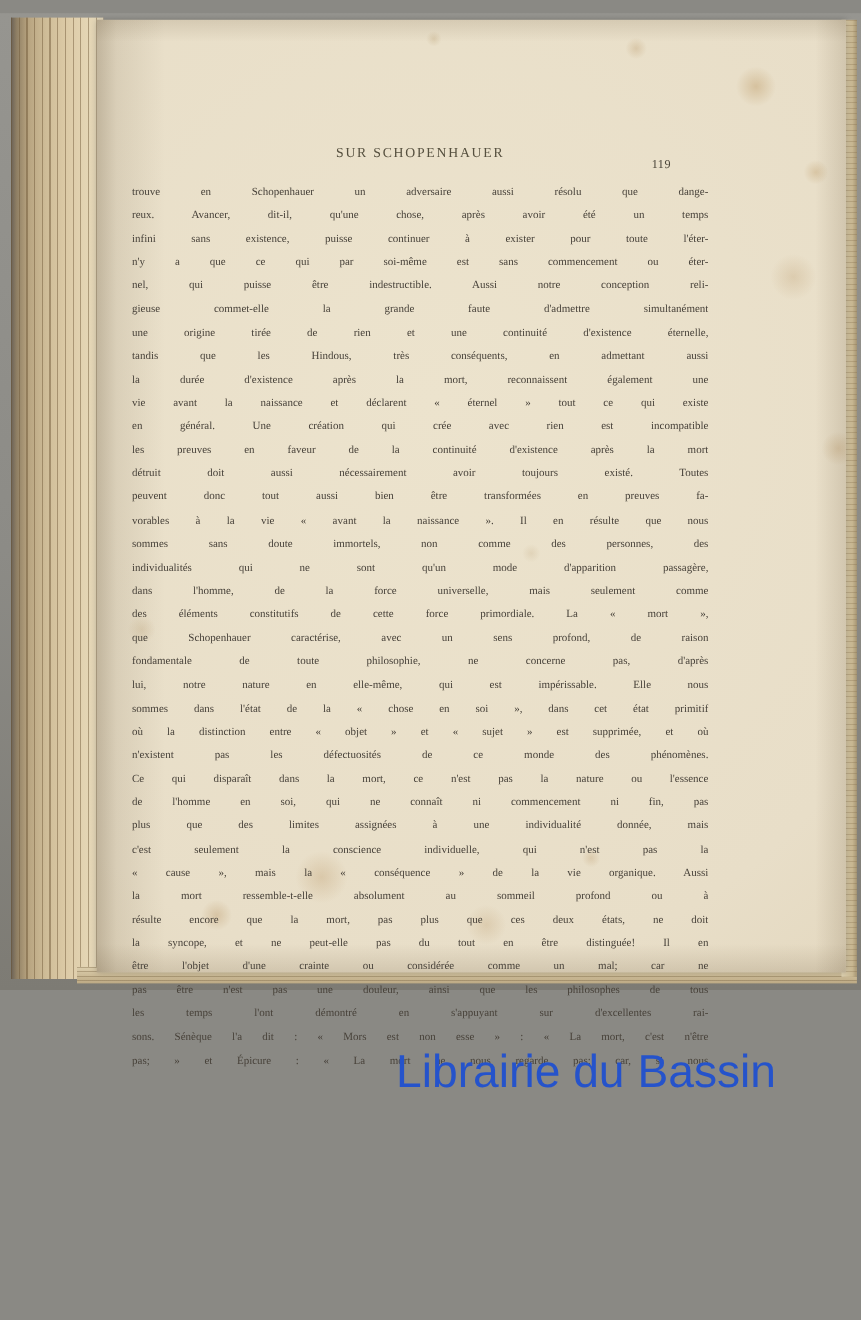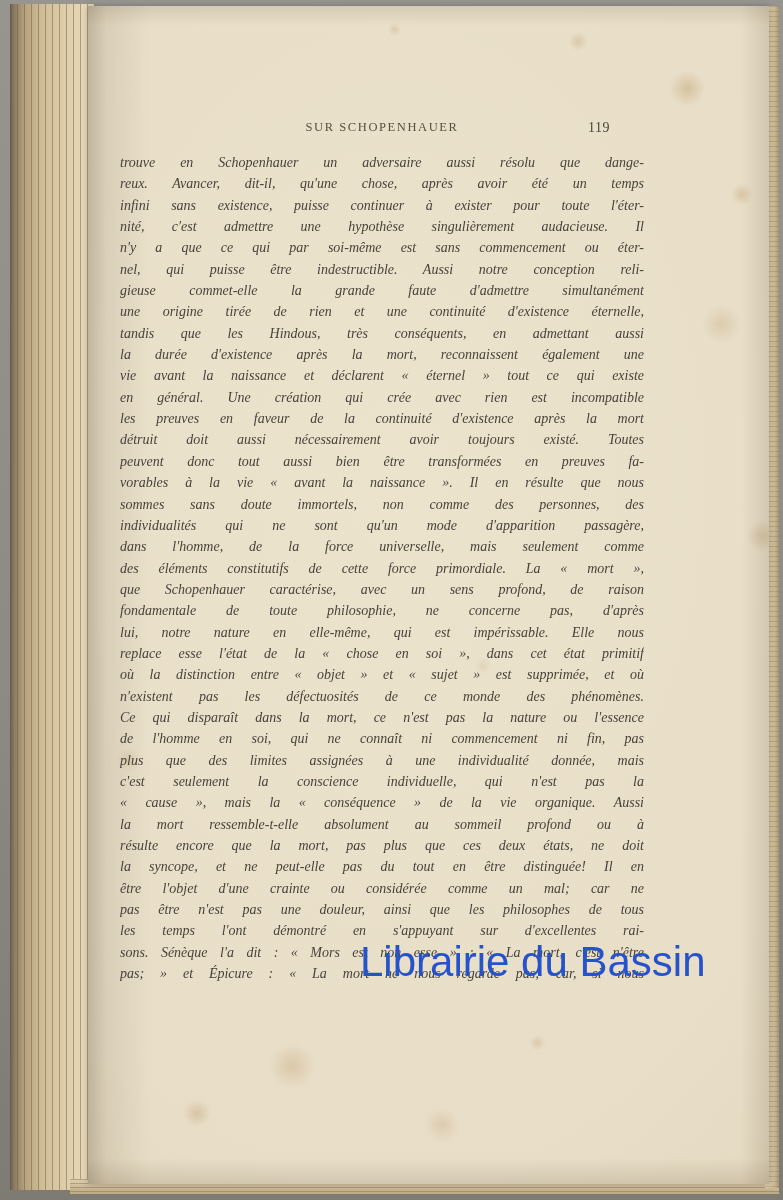--- a/index.html
+++ b/index.html
@@ -2,22 +2,23 @@
 <html><head>
 <meta charset="utf-8">
 <style>
   html,body{margin:0;padding:0;}
   body{
     width:783px;height:1200px;overflow:hidden;
     font-family:"Liberation Serif","DejaVu Serif",serif;
     background:#8a8984;
   }
   .photo{
-    position:relative;width:783px;height:1200px;
+    position:relative;width:783px;height:888px;
     background:linear-gradient(180deg,#969590 0%,#8c8b86 55%,#7d7b74 100%);
+    margin-top:12px;
   }
   
   .spine{
     position:absolute;left:10px;top:4px;bottom:10px;width:84px;
     background:
       repeating-linear-gradient(90deg, rgba(105,82,50,.45) 0 1px, rgba(0,0,0,0) 1px 7px),
       linear-gradient(90deg,#6a6156 0%,#8f7f64 6%,#b7a37f 18%,#cfbd98 38%,#dccaa6 60%,#e4d5b4 82%,#e8dcbf 100%);
   }
   
   .bottom-edges{
@@ -66,25 +67,25 @@
   }
   .pagehead{
     position:relative;height:18px;margin-bottom:14px;
     color:#56503f;
   }
   .running-title{
     display:block;text-align:center;
     font-size:12.5px;letter-spacing:1.6px;
   }
   .page-number{
-    position:absolute;right:34px;top:0;
-    font-size:14px;letter-spacing:.5px;color:#4a4438;
+    position:absolute;right:34px;top:12px;
+    font-size:11px;letter-spacing:.5px;color:#4a4438;
   }
   .body{
-    color:#48423a;font-size:14px;line-height:21.35px;font-style:italic;
+    color:#48423a;font-size:10px;line-height:21.35px;
   }
   .body .line{
     text-align:justify;text-align-last:justify;
     height:21.35px;overflow:hidden;white-space:normal;
   }
   .watermark{
     position:absolute;left:272px;top:932px;z-index:5;
     font-family:"Liberation Sans","DejaVu Sans",sans-serif;
     font-size:42px;color:#2553cb;white-space:nowrap;
   }
@@ -102,41 +103,40 @@
 
     <div class="textblock">
       <div class="pagehead">
         <span class="running-title">SUR SCHOPENHAUER</span>
         <span class="page-number">119</span>
       </div>
       <div class="body">
           <div class="line">trouve en Schopenhauer un adversaire aussi résolu que dange-</div>
           <div class="line">reux. Avancer, dit-il, qu'une chose, après avoir été un temps</div>
           <div class="line">infini sans existence, puisse continuer à exister pour toute l'éter-</div>
-          <div class="line">nité, c'est admettre une hypothèse singulièrement audacieuse. Il</div>
           <div class="line">n'y a que ce qui par soi-même est sans commencement ou éter-</div>
           <div class="line">nel, qui puisse être indestructible. Aussi notre conception reli-</div>
           <div class="line">gieuse commet-elle la grande faute d'admettre simultanément</div>
           <div class="line">une origine tirée de rien et une continuité d'existence éternelle,</div>
           <div class="line">tandis que les Hindous, très conséquents, en admettant aussi</div>
           <div class="line">la durée d'existence après la mort, reconnaissent également une</div>
           <div class="line">vie avant la naissance et déclarent « éternel » tout ce qui existe</div>
           <div class="line">en général. Une création qui crée avec rien est incompatible</div>
           <div class="line">les preuves en faveur de la continuité d'existence après la mort</div>
           <div class="line">détruit doit aussi nécessairement avoir toujours existé. Toutes</div>
           <div class="line">peuvent donc tout aussi bien être transformées en preuves fa-</div>
           <div class="line">vorables à la vie « avant la naissance ». Il en résulte que nous</div>
           <div class="line">sommes sans doute immortels, non comme des personnes, des</div>
           <div class="line">individualités qui ne sont qu'un mode d'apparition passagère,</div>
           <div class="line">dans l'homme, de la force universelle, mais seulement comme</div>
           <div class="line">des éléments constitutifs de cette force primordiale. La « mort »,</div>
           <div class="line">que Schopenhauer caractérise, avec un sens profond, de raison</div>
           <div class="line">fondamentale de toute philosophie, ne concerne pas, d'après</div>
           <div class="line">lui, notre nature en elle-même, qui est impérissable. Elle nous</div>
-          <div class="line">replace esse l'état de la « chose en soi », dans cet état primitif</div>
+          <div class="line">sommes dans l'état de la « chose en soi », dans cet état primitif</div>
           <div class="line">où la distinction entre « objet » et « sujet » est supprimée, et où</div>
           <div class="line">n'existent pas les défectuosités de ce monde des phénomènes.</div>
           <div class="line">Ce qui disparaît dans la mort, ce n'est pas la nature ou l'essence</div>
           <div class="line">de l'homme en soi, qui ne connaît ni commencement ni fin, pas</div>
           <div class="line">plus que des limites assignées à une individualité donnée, mais</div>
           <div class="line">c'est seulement la conscience individuelle, qui n'est pas la</div>
           <div class="line">« cause », mais la « conséquence » de la vie organique. Aussi</div>
           <div class="line">la mort ressemble-t-elle absolument au sommeil profond ou à</div>
           <div class="line">résulte encore que la mort, pas plus que ces deux états, ne doit</div>
           <div class="line">la syncope, et ne peut-elle pas du tout en être distinguée! Il en</div>

